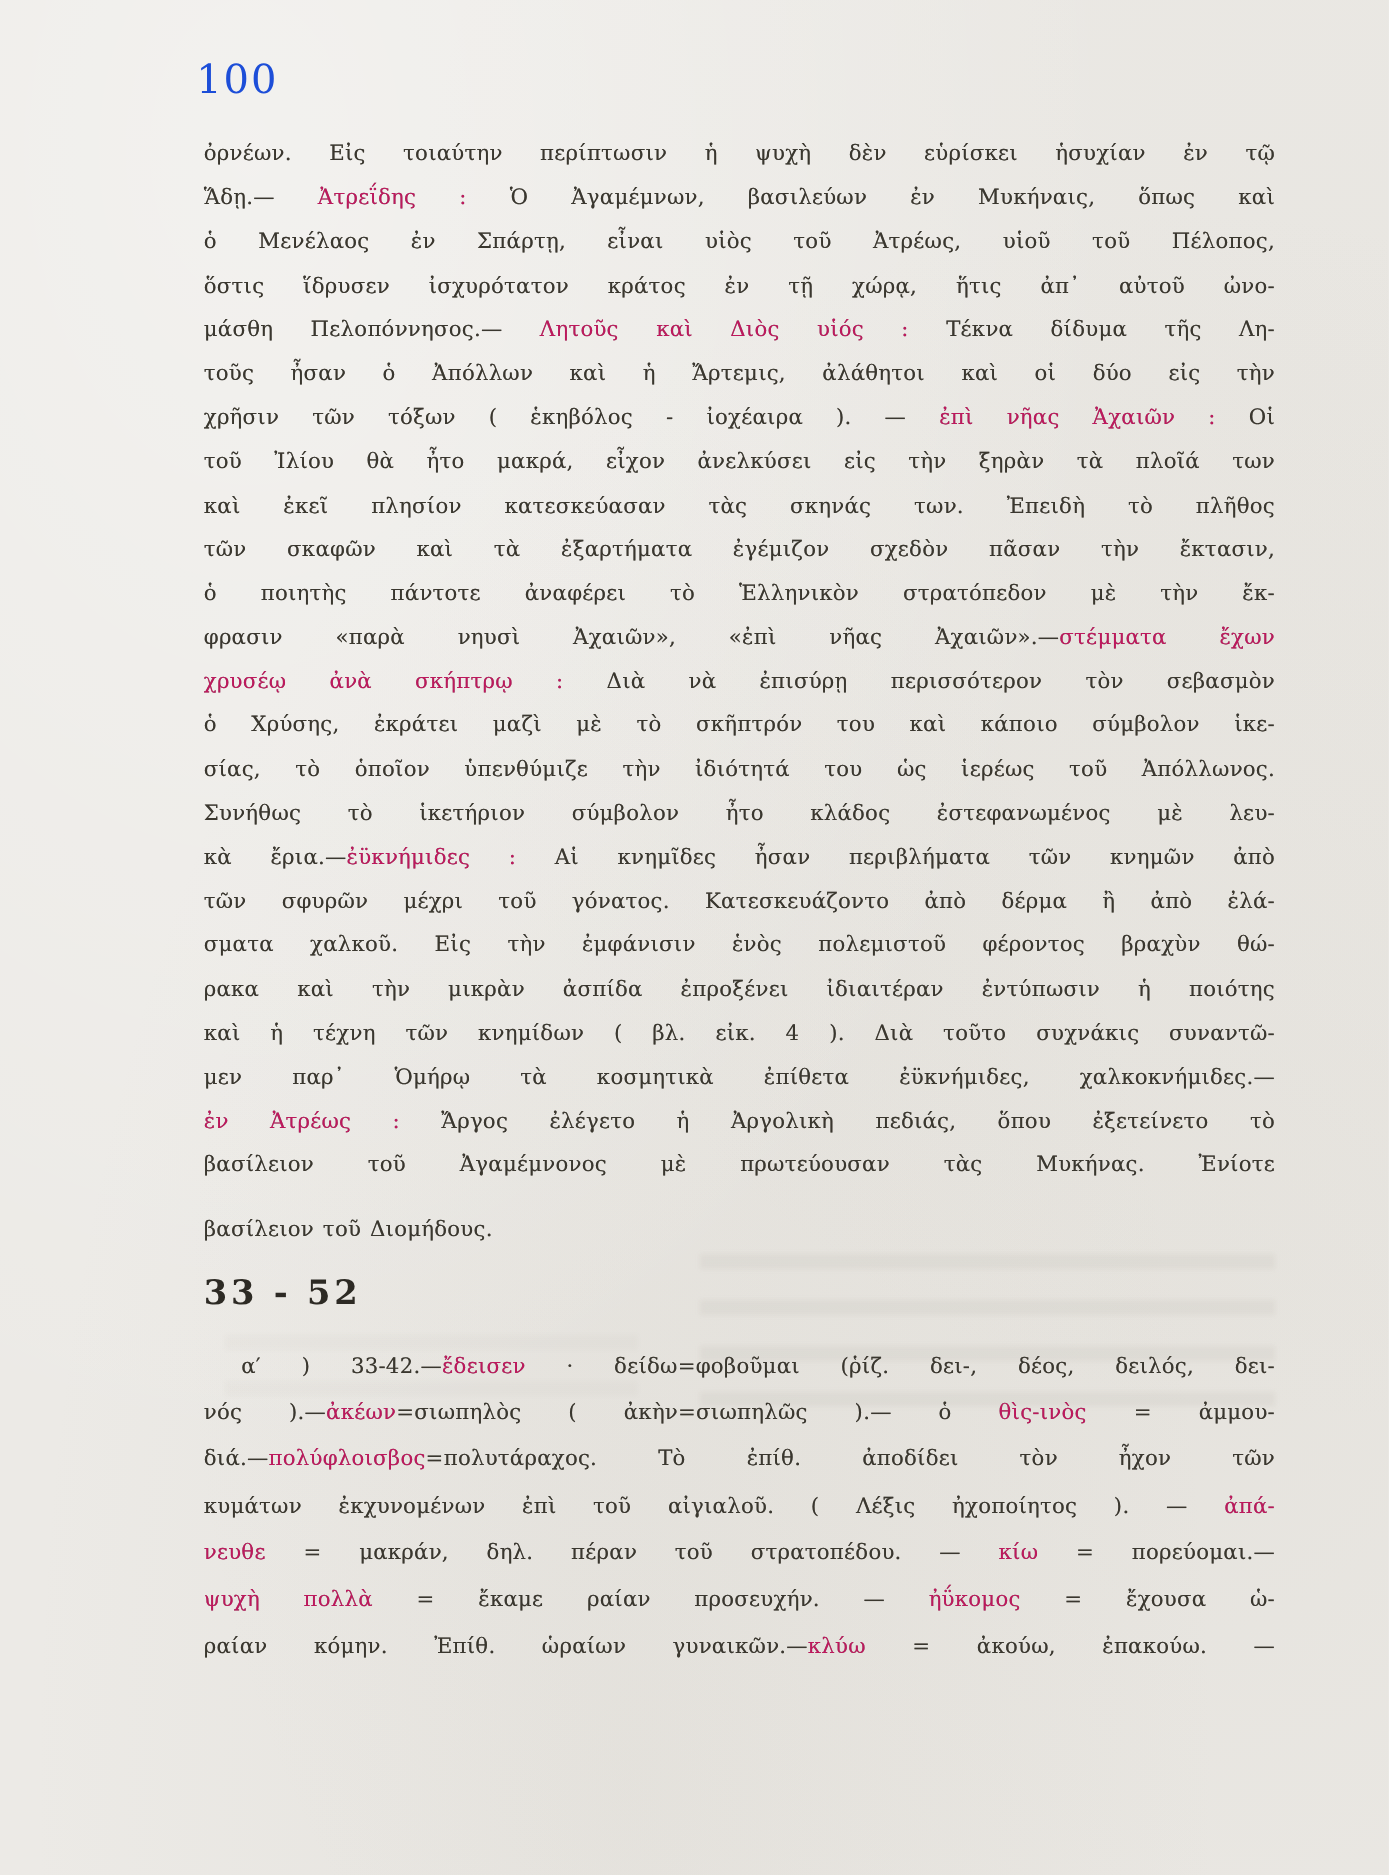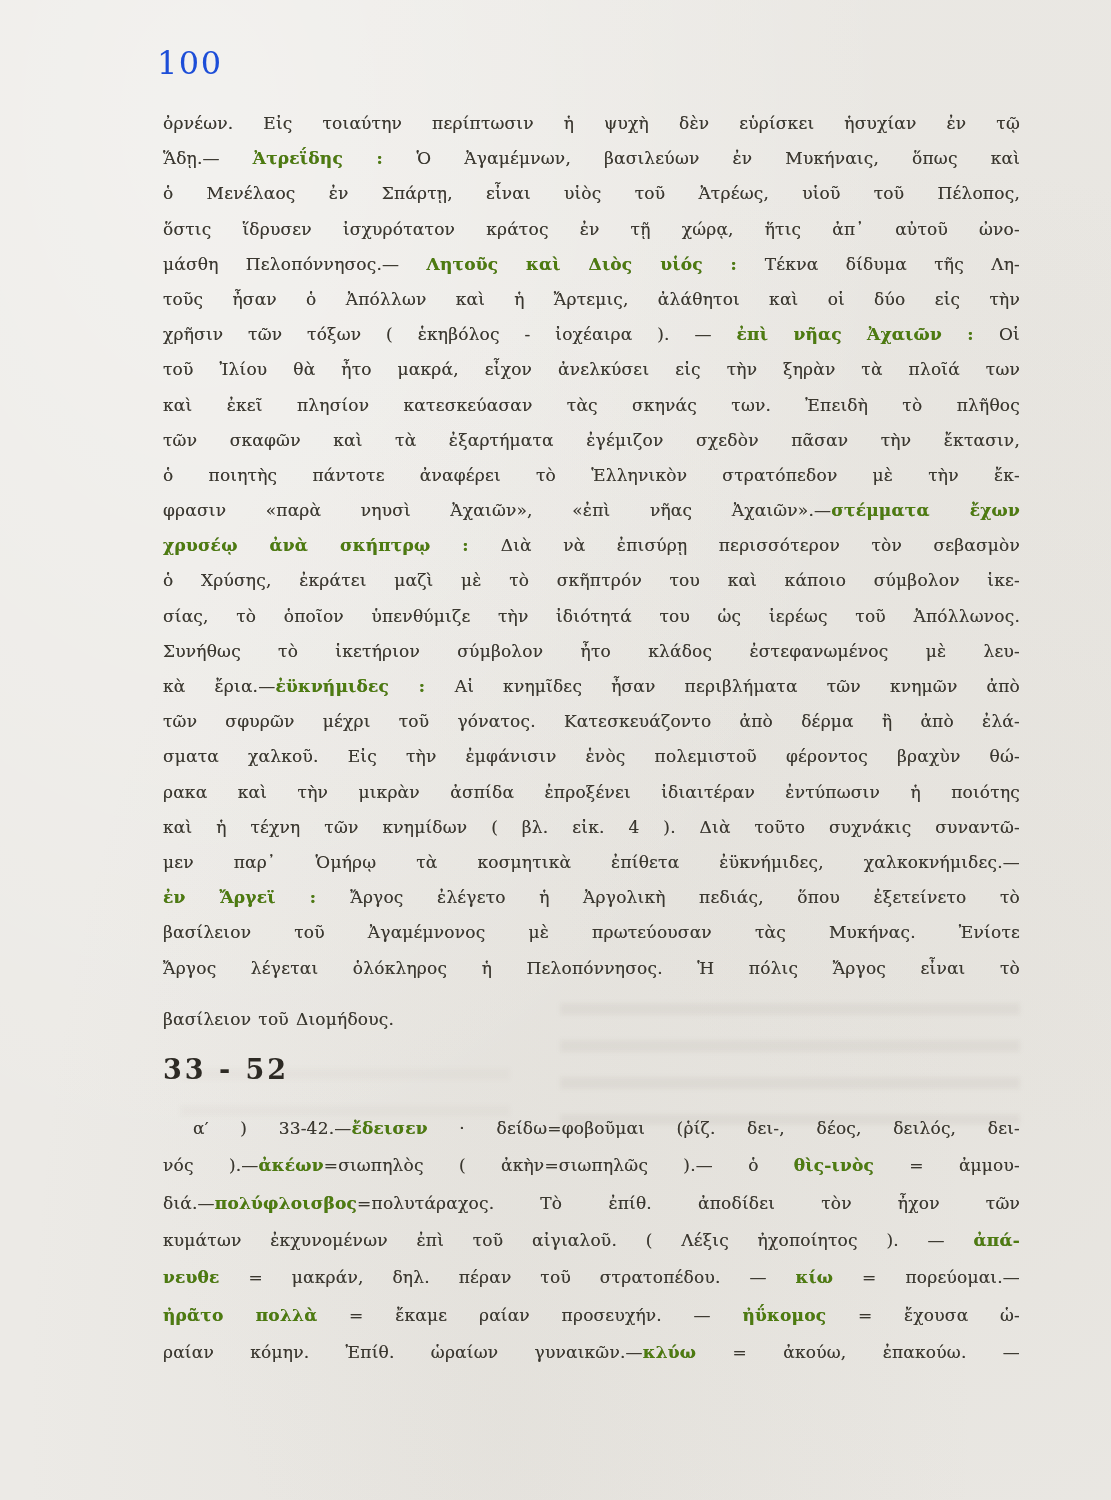--- a/index.html
+++ b/index.html
@@ -48,21 +48,21 @@
     word-spacing:1.5px;
     letter-spacing:0.2px;
     white-space:nowrap;
     overflow:visible;
     text-shadow:0 0 0.5px rgba(58,55,47,0.55);
   }
   .commentary .line{line-height:35.2px;height:35.2px;}
   .vocabulary .line{line-height:37.4px;height:37.4px;}
   .line.nojust{text-align-last:left;margin-top:16px;-moz-text-align-last:left;}
   .line.indent{text-indent:30px;}
-  .b{font-weight:bold;color:#4d7c0f;}
+  .b{font-weight:normal;color:#be185d;}
   .i{margin-top:44px;}
   .heading{
     text-align:left;font-weight:bold;
     font-size:27px;letter-spacing:3px;color:#2d2a24;
     margin-top:15px;height:36px;line-height:36px;
   }
   .vocabulary{margin-top:22px;}
 </style>
 </head>
 <body>
@@ -90,28 +90,27 @@
       <div class="line"><span class="b">χρυσέῳ ἀνὰ σκήπτρῳ : </span><span>Διὰ νὰ ἐπισύρῃ περισσότερον τὸν σεβασμὸν</span></div>
       <div class="line"><span>ὁ Χρύσης, ἐκράτει μαζὶ μὲ τὸ σκῆπτρόν του καὶ κάποιο σύμβολον ἱκε-</span></div>
       <div class="line"><span>σίας, τὸ ὁποῖον ὑπενθύμιζε τὴν ἰδιότητά του ὡς ἱερέως τοῦ Ἀπόλλωνος.</span></div>
       <div class="line"><span>Συνήθως τὸ ἱκετήριον σύμβολον ἦτο κλάδος ἐστεφανωμένος μὲ λευ-</span></div>
       <div class="line"><span>κὰ ἔρια.—</span><span class="b">ἐϋκνήμιδες : </span><span>Αἱ κνημῖδες ἦσαν περιβλήματα τῶν κνημῶν ἀπὸ</span></div>
       <div class="line"><span>τῶν σφυρῶν μέχρι τοῦ γόνατος. Κατεσκευάζοντο ἀπὸ δέρμα ἢ ἀπὸ ἐλά-</span></div>
       <div class="line"><span>σματα χαλκοῦ. Εἰς τὴν ἐμφάνισιν ἑνὸς πολεμιστοῦ φέροντος βραχὺν θώ-</span></div>
       <div class="line"><span>ρακα καὶ τὴν μικρὰν ἀσπίδα ἐπροξένει ἰδιαιτέραν ἐντύπωσιν ἡ ποιότης</span></div>
       <div class="line"><span>καὶ ἡ τέχνη τῶν κνημίδων ( βλ. εἰκ. 4 ). Διὰ τοῦτο συχνάκις συναντῶ-</span></div>
       <div class="line"><span>μεν παρ᾽ Ὁμήρῳ τὰ κοσμητικὰ ἐπίθετα </span><span class="i">ἐϋκνήμιδες, χαλκοκνήμιδες</span><span>.—</span></div>
-      <div class="line"><span class="b">ἐν Ἄργεϊ : </span><span>Ἄργος ἐλέγετο ἡ Ἀργολικὴ πεδιάς, ὅπου ἐξετείνετο τὸ</span></div>
+      <div class="line"><span class="b">ἐν Ἀτρέως : </span><span>Ἄργος ἐλέγετο ἡ Ἀργολικὴ πεδιάς, ὅπου ἐξετείνετο τὸ</span></div>
       <div class="line"><span>βασίλειον τοῦ Ἀγαμέμνονος μὲ πρωτεύουσαν τὰς Μυκήνας. Ἐνίοτε</span></div>
-      <div class="line"><span>Ἄργος λέγεται ὁλόκληρος ἡ Πελοπόννησος. Ἡ πόλις Ἄργος εἶναι τὸ</span></div>
       <div class="line nojust"><span>βασίλειον τοῦ Διομήδους.</span></div>
     </div>
   <div class="heading">33 - 52</div>
   <div class="vocabulary" id="vocabulary">
       <div class="line indent"><span>α′ ) 33-42.—</span><span class="b">ἔδεισεν</span><span> · </span><span class="i">δείδω</span><span>=φοβοῦμαι (</span><span class="i">ῥίζ. δει-, δέος, δειλός, δει-</span></div>
       <div class="line"><span class="i">νός</span><span> ).—</span><span class="b">ἀκέων</span><span>=σιωπηλὸς ( </span><span class="i">ἀκὴν</span><span>=σιωπηλῶς ).— ὁ </span><span class="b">θὶς-ινὸς</span><span> = ἀμμου-</span></div>
       <div class="line"><span>διά.—</span><span class="b">πολύφλοισβος</span><span>=πολυτάραχος. Τὸ ἐπίθ. ἀποδίδει τὸν ἦχον τῶν</span></div>
       <div class="line"><span>κυμάτων ἐκχυνομένων ἐπὶ τοῦ αἰγιαλοῦ. ( Λέξις ἠχοποίητος ). — </span><span class="b">ἀπά-</span></div>
       <div class="line"><span class="b">νευθε</span><span> = μακράν, δηλ. πέραν τοῦ στρατοπέδου. — </span><span class="b">κίω</span><span> = πορεύομαι.—</span></div>
-      <div class="line"><span class="b">ἠρᾶτο πολλὰ</span><span> = ἔκαμε  ραίαν προσευχήν. — </span><span class="b">ἠΰκομος</span><span> = ἔχουσα ὡ-</span></div>
+      <div class="line"><span class="b">ψυχὴ πολλὰ</span><span> = ἔκαμε  ραίαν προσευχήν. — </span><span class="b">ἠΰκομος</span><span> = ἔχουσα ὡ-</span></div>
       <div class="line"><span>ραίαν κόμην. Ἐπίθ. ὡραίων γυναικῶν.—</span><span class="b">κλύω</span><span> = ἀκούω, ἐπακούω. —</span></div>
     </div>
 </div>
 
 </body></html>

